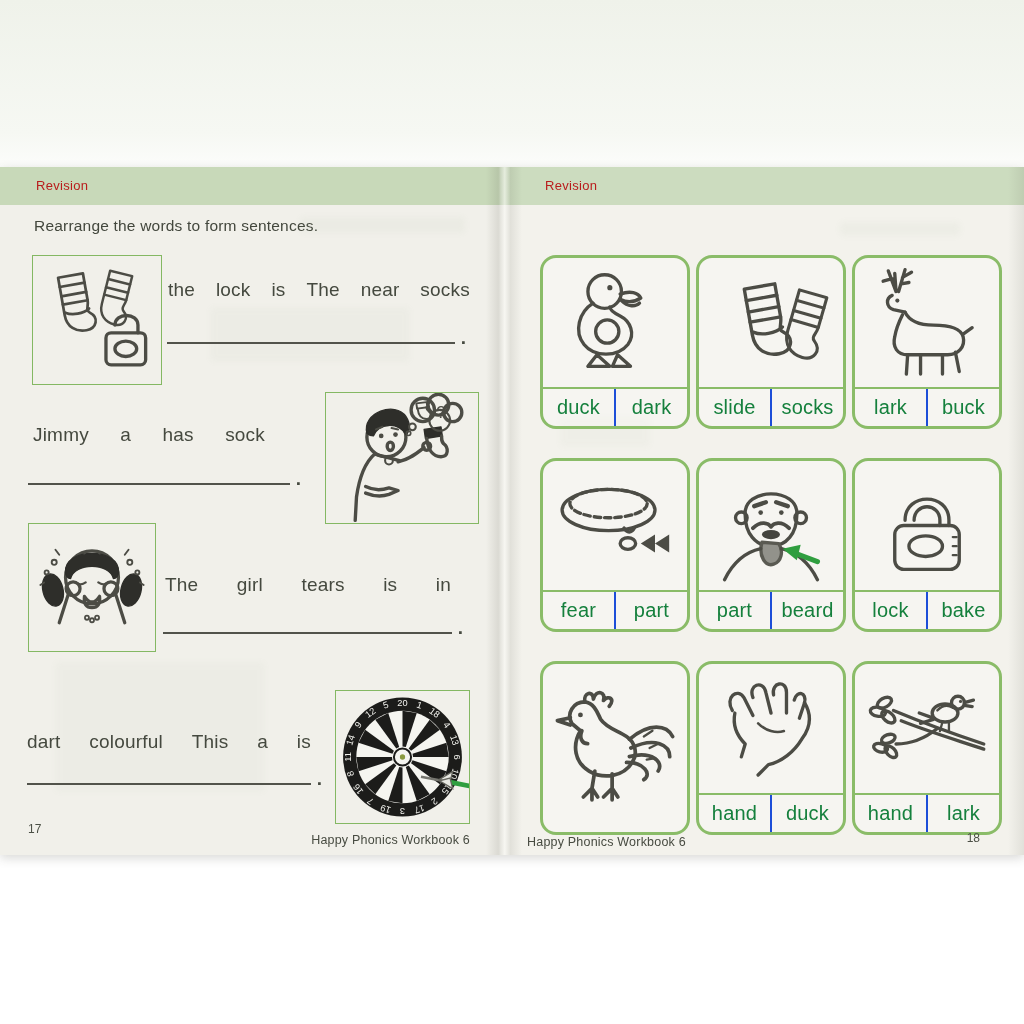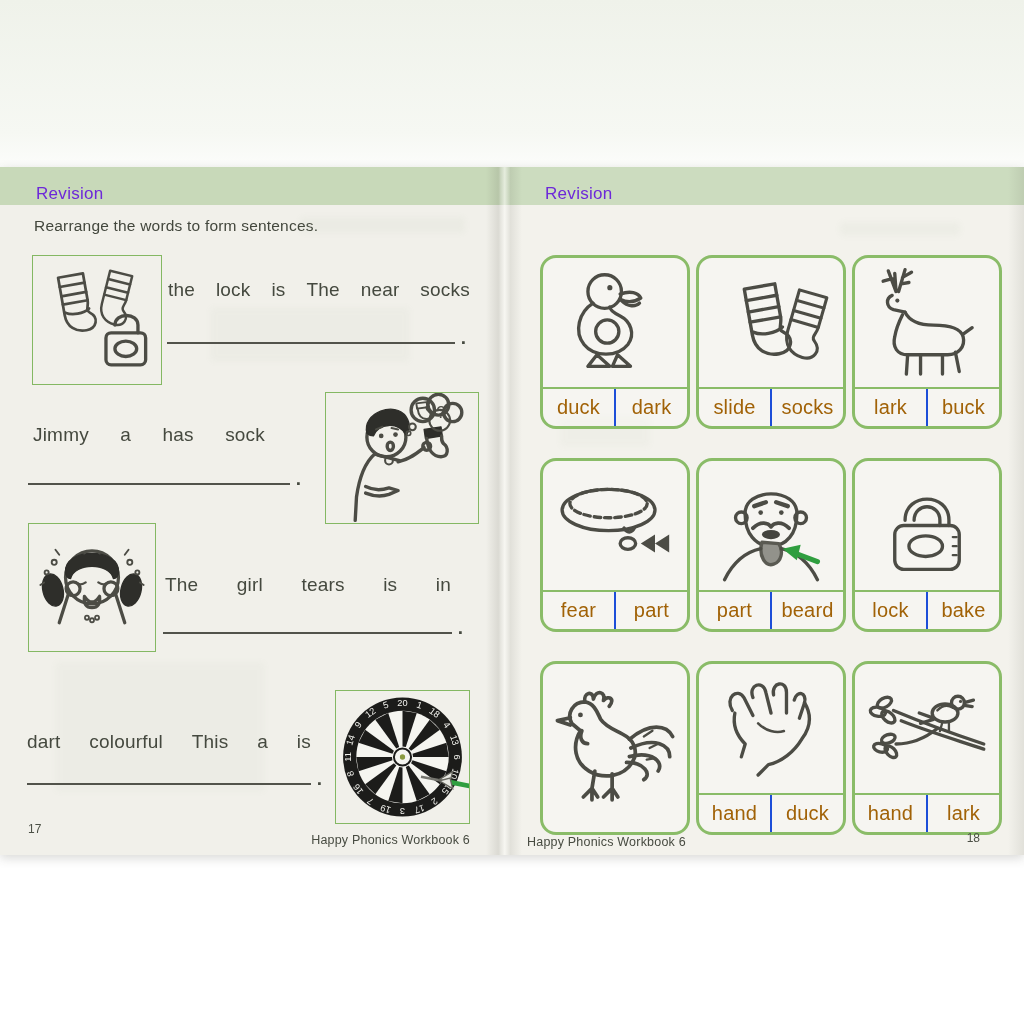--- a/index.html
+++ b/index.html
@@ -14,21 +14,21 @@
     box-shadow:0 3px 10px rgba(60,60,50,.20);
   }
   .page{position:absolute;top:0;height:688px;}
   .page.left{left:0;width:500px;background:#f1f0ea;}
   .page.right{left:500px;width:524px;background:#f3f2ec;}
   .banner{position:absolute;left:0;top:0;width:100%;height:38px;}
   .page.left .banner{background:#c8d9b9;}
   .page.right .banner{background:#ccdcbf;}
   .banner span{
     position:absolute;left:36px;top:0;line-height:38px;
-    font-size:17px;color:#6d28d9;letter-spacing:.3px;margin-top:8px;
+    font-size:13px;color:#b91c1c;letter-spacing:.3px;
   }
   .page.right .banner span{left:45px;}
   .instruction{
     position:absolute;font-size:15.5px;color:#43473d;letter-spacing:.2px;
   }
   .page.left .instruction{left:34px;top:50px;}
   .page.right .instruction{left:38px;top:46px;font-size:15px;}
 
   
   .imgbox{position:absolute;border:1.5px solid #84b863;background:transparent;}
@@ -58,21 +58,21 @@
     height:168px;border:3px solid #8abc68;border-radius:16px;
     display:flex;flex-direction:column;overflow:hidden;background:rgba(255,255,255,.25);
   }
   .card .pic{flex:1;position:relative;}
   .card .pic svg{position:absolute;left:0;top:0;width:100%;height:100%;}
   .card .opts{
     height:37px;border-top:2px solid #8abc68;display:flex;
   }
   .card .opt{
     flex:1;display:flex;align-items:center;justify-content:center;
-    font-size:20px;color:#a16207;letter-spacing:.2px;
+    font-size:20px;color:#15803d;letter-spacing:.2px;
   }
   .card .opt + .opt{border-left:2px solid #1d4ed8;}
 
   
   .ln{fill:none;stroke:#4c4c45;stroke-width:2.6;stroke-linecap:round;stroke-linejoin:round;}
   .fil{fill:#4c4c45;stroke:none;}
   .dk{fill:#2e2e2a;stroke:#2e2e2a;stroke-width:1;}
   .dn{font-size:7px;fill:#f3f3ee;font-family:"Liberation Sans",sans-serif;}
 
   

